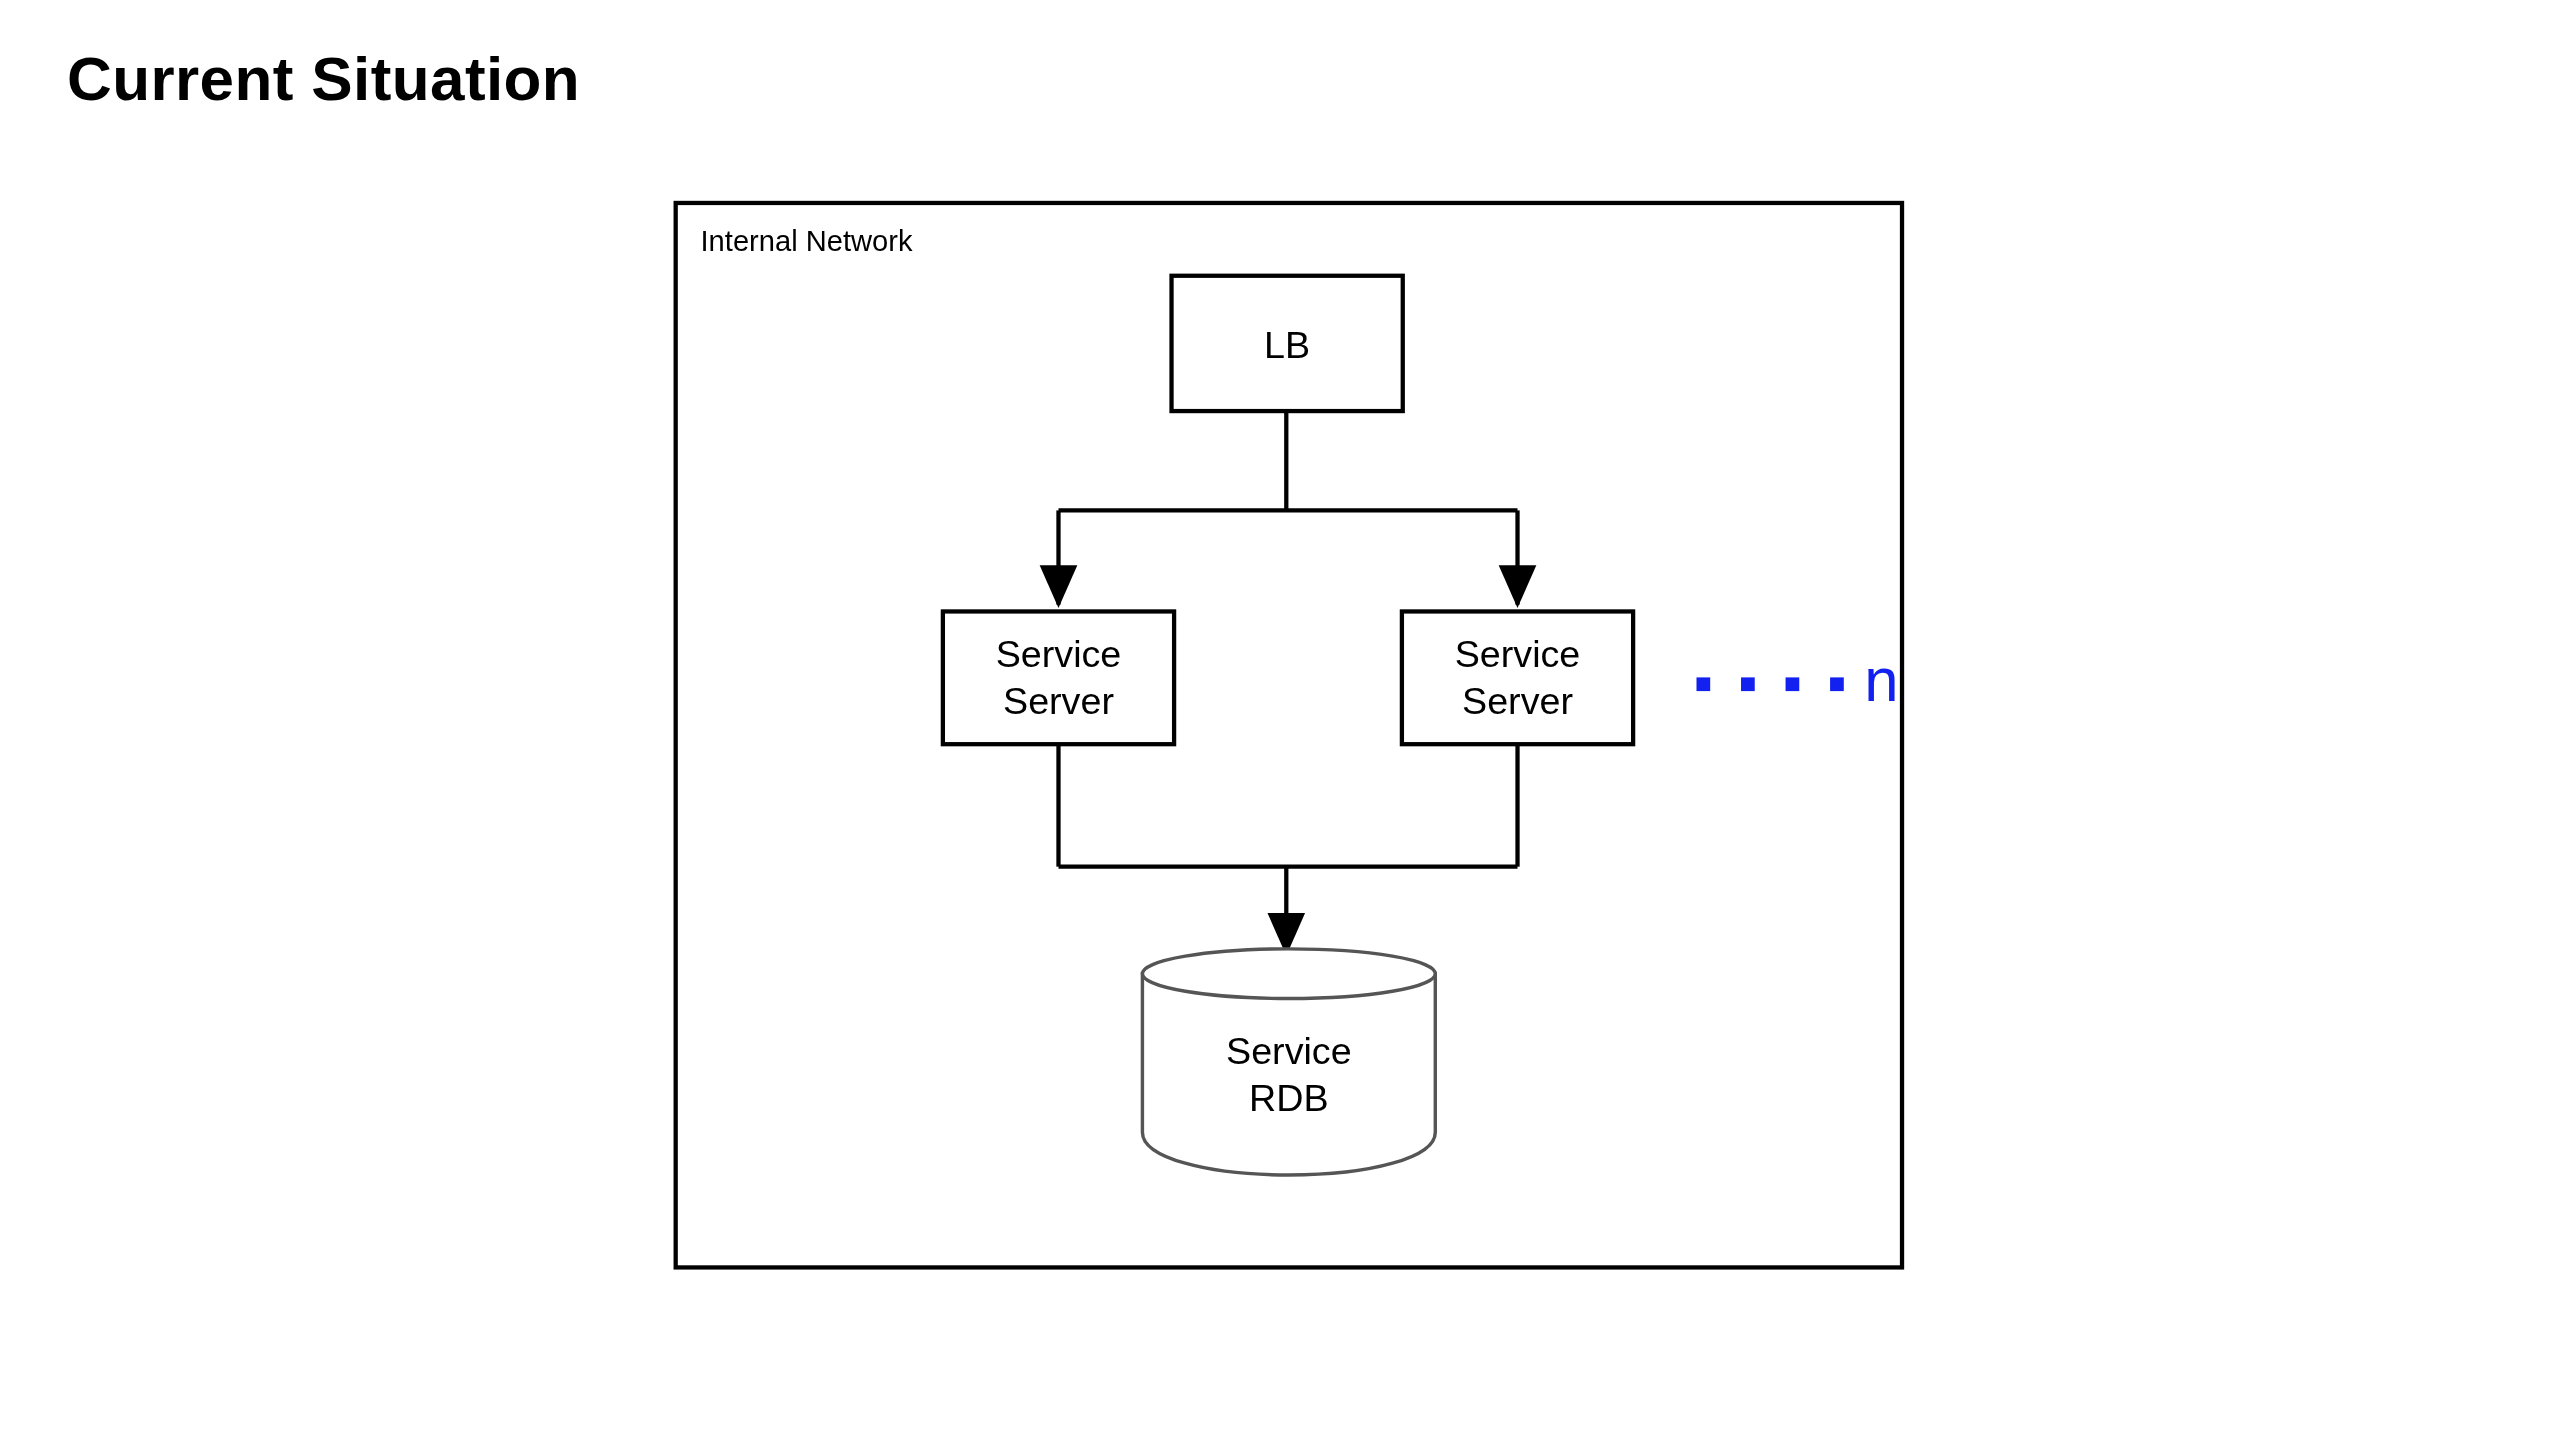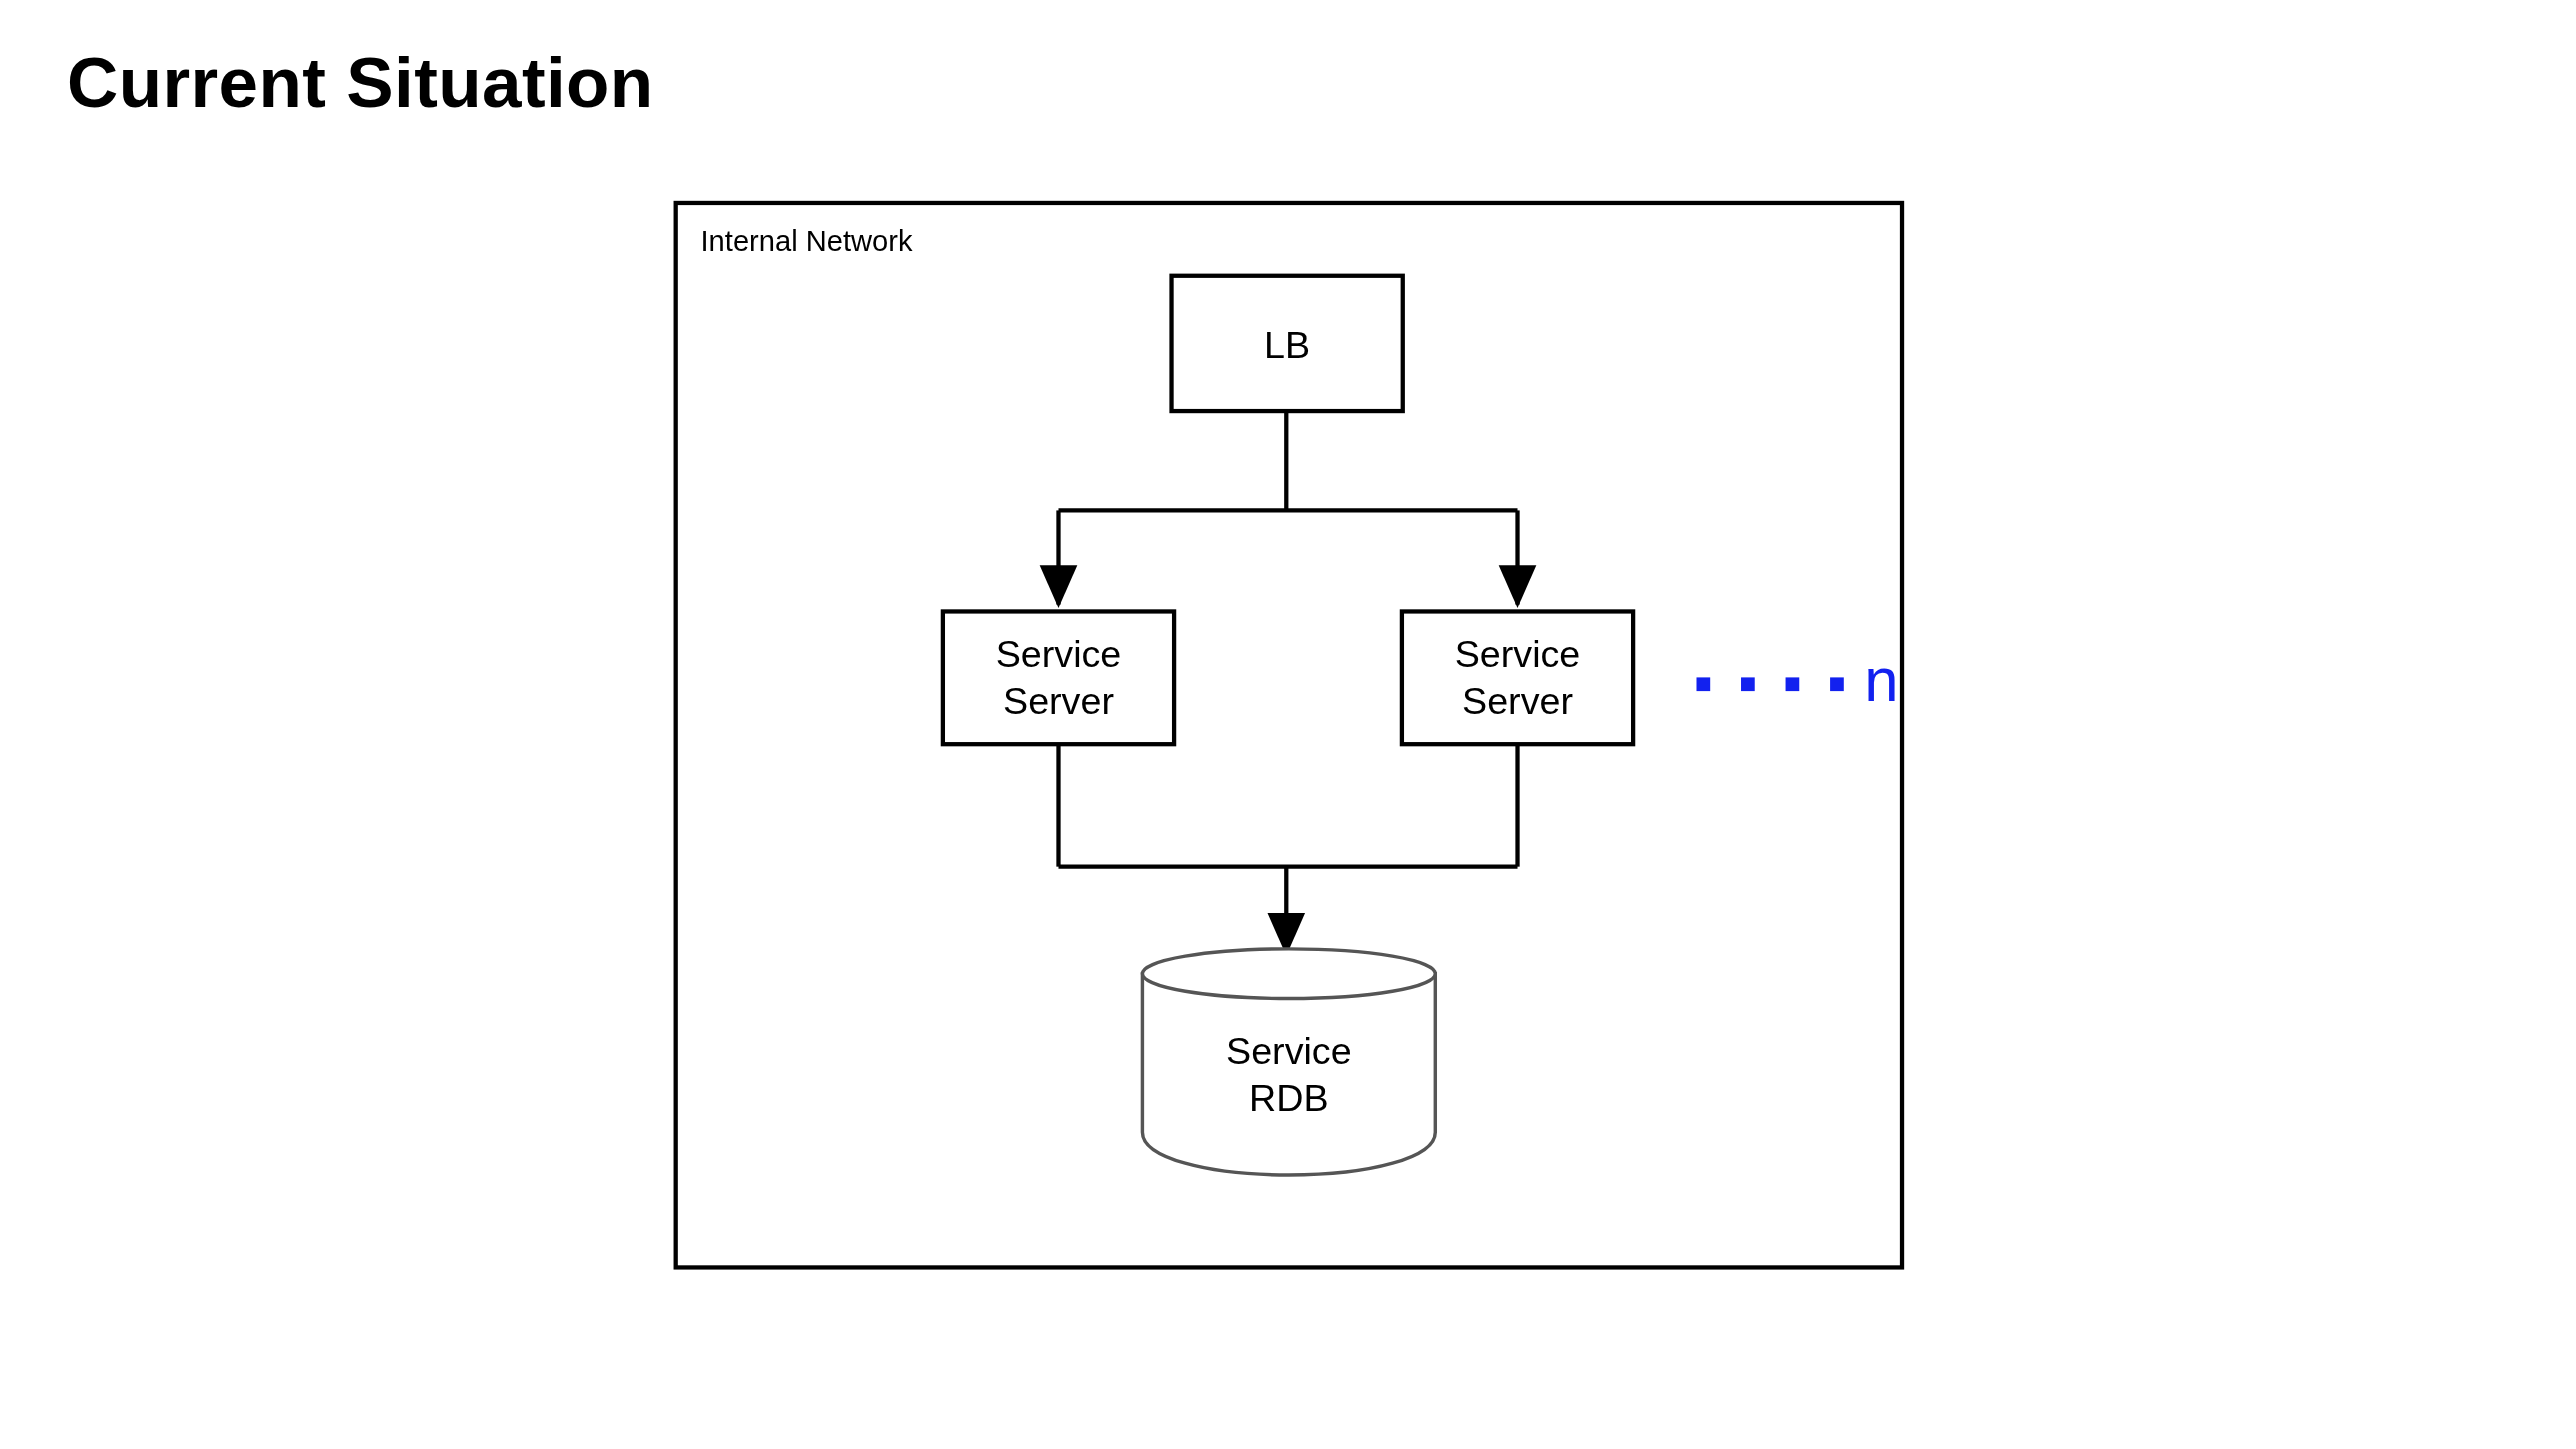--- a/index.html
+++ b/index.html
@@ -24,21 +24,21 @@
     height: 1449px;
     background: #ffffff;
   }
 
   
   #slide-title {
     position: absolute;
     left: 67px;
     top: 46px;
     font-family: "Liberation Sans Narrow", "Liberation Sans", sans-serif;
-    font-size: 71px;
+    font-size: 62px;
     font-weight: bold;
     letter-spacing: 0.4px;
     line-height: 1.05;
     white-space: nowrap;
     color: #000000;
     text-align: center;
   }
 
   
   #diagram-svg {

